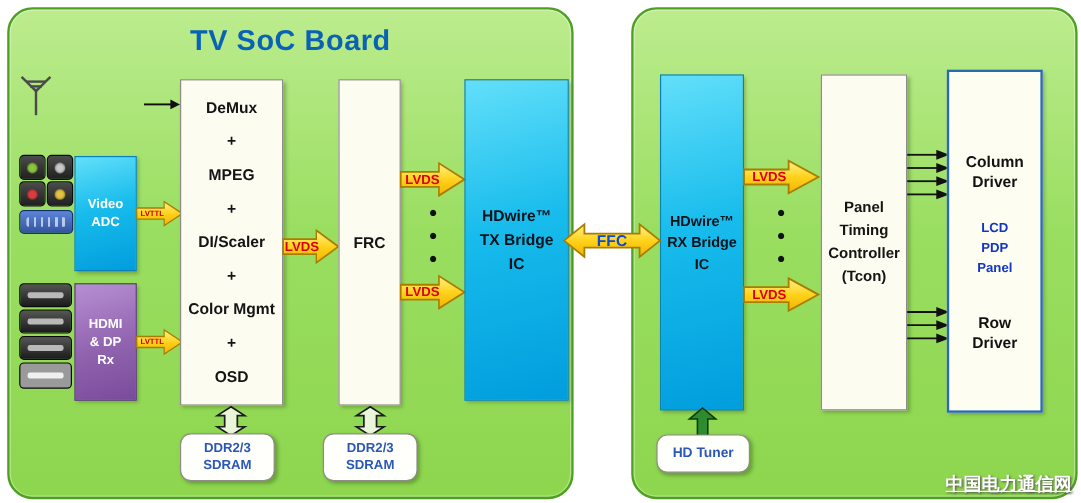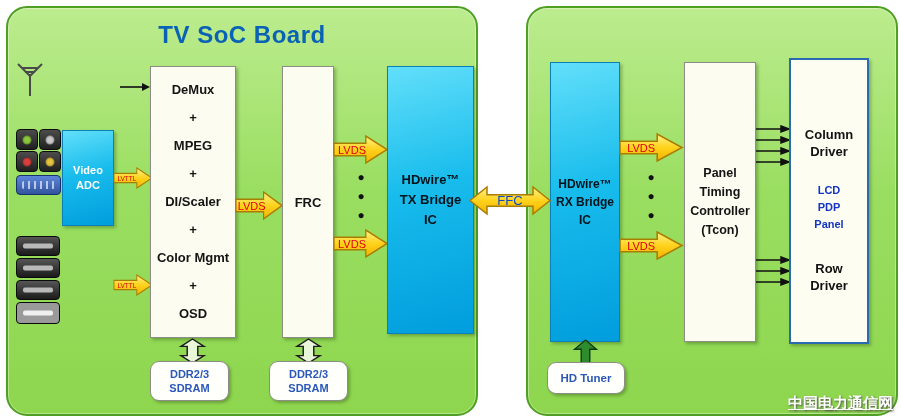--- a/index.html
+++ b/index.html
@@ -12,21 +12,21 @@
          text-align:center;font-weight:bold;white-space:pre-line;}
   .white-block{background:#fdfcf0;border:1px solid #8d8d85;box-shadow:2px 2px 3px rgba(40,70,20,.35);color:#141414;}
   .cyan-block{background:linear-gradient(165deg,#62dffa 0%,#18bcec 45%,#019ddd 100%);border:1px solid #0b80b8;box-shadow:2px 2px 3px rgba(40,70,20,.35);}
   .purple-block{background:linear-gradient(165deg,#b78ed2 0%,#9063ae 55%,#7a4b9b 100%);border:1px solid #55317d;box-shadow:2px 2px 3px rgba(40,70,20,.35);color:#ffffff;}
   .tuner-block{background:linear-gradient(180deg,#ffffff 0%,#dfe9f8 55%,#bcd0ec 100%);border:2px solid #33549c;border-radius:3px;color:#1b3fae;}
   .rounded-box{position:absolute;box-sizing:border-box;display:flex;align-items:center;justify-content:center;
          text-align:center;font-weight:bold;white-space:pre-line;background:#fffffb;border:1px solid #8d8d85;
          border-radius:9px;box-shadow:2px 2px 3px rgba(40,70,20,.35);color:#2b58b8;font-size:11px;line-height:14px;}
   .arrow{position:absolute;}
   .arrow svg{position:absolute;left:0;top:0;width:100%;height:100%;overflow:visible;}
-  .arrow .lbl{position:absolute;inset:0;display:flex;align-items:center;justify-content:center;font-weight:normal;}
+  .arrow .lbl{position:absolute;inset:0;display:flex;align-items:center;justify-content:center;font-weight:bold;}
   .right-arrow .lbl{padding-right:32%;}
   .lvds .lbl{color:#dd0014;font-size:11px;}
   .lvttl .lbl{color:#cf0010;font-size:6.5px;}
   .ffc .lbl{color:#0a4ad0;font-size:13px;}
   .dots{position:absolute;text-align:center;color:#101010;font-size:12px;line-height:19px;white-space:pre-line;font-weight:bold;}
   .conn{position:absolute;background:linear-gradient(180deg,#4c4c4c,#202020);border:1px solid #0c0c0c;border-radius:4px;}
   .conn .dot{position:absolute;width:9px;height:9px;border-radius:50%;left:50%;top:50%;transform:translate(-50%,-50%);box-shadow:inset 0 0 2px rgba(0,0,0,.8);}
   .port{position:absolute;background:linear-gradient(180deg,#555555,#1b1b1b);border:1px solid #0a0a0a;border-radius:4px;}
   .port .slot{position:absolute;left:6px;right:6px;top:50%;transform:translateY(-50%);height:5px;background:#b9b9b9;border-radius:2px;}
   .vga{position:absolute;background:linear-gradient(180deg,#5d85d8,#32549e);border:1px solid #16316e;border-radius:4px;}
@@ -105,20 +105,23 @@
     <span class="port" style="left:8px;top:250px;width:42px;height:18px">
         <i class="slot"></i>
       </span>
     <span class="port" style="left:8px;top:272px;width:42px;height:18px">
         <i class="slot"></i>
       </span>
     <span class="port" style="left:8px;top:294px;width:42px;height:20px;background:#9a9a9a">
         <i class="slot" style="background:#f0f0f0"></i>
       </span>
 
+    <div class="block purple-block" style="left:54px;top:228px;width:52px;height:98px;font-size:11px;line-height:15px">HDMI
+&amp; DP
+Rx</div>
 
     <div class="arrow right-arrow lvttl" style="left:106px;top:267px;width:38px;height:20px">
       <svg viewBox="0 0 60 26" preserveAspectRatio="none">
           <polygon points="0,7 36,7 36,0 60,13 36,26 36,19 0,19" fill="url(#gy)" stroke="#a87d00" stroke-width="1.5"></polygon>
         </svg>
       <span class="lbl">LVTTL</span>
     </div>
 
     <div class="block white-block" style="left:142px;top:58px;width:86px;height:272px;font-size:13px;line-height:28px">DeMux
 +

